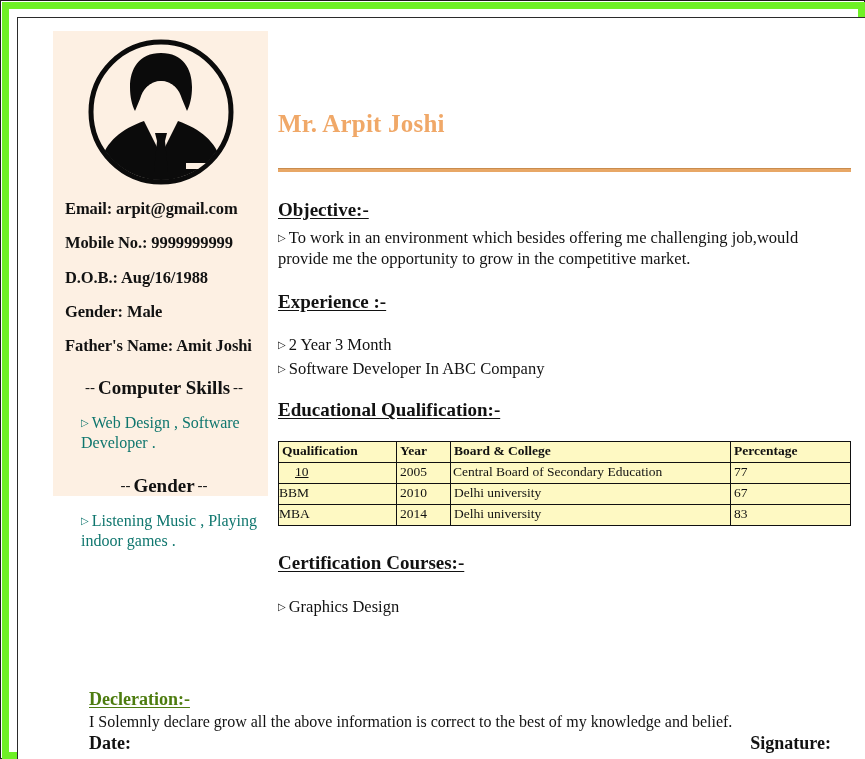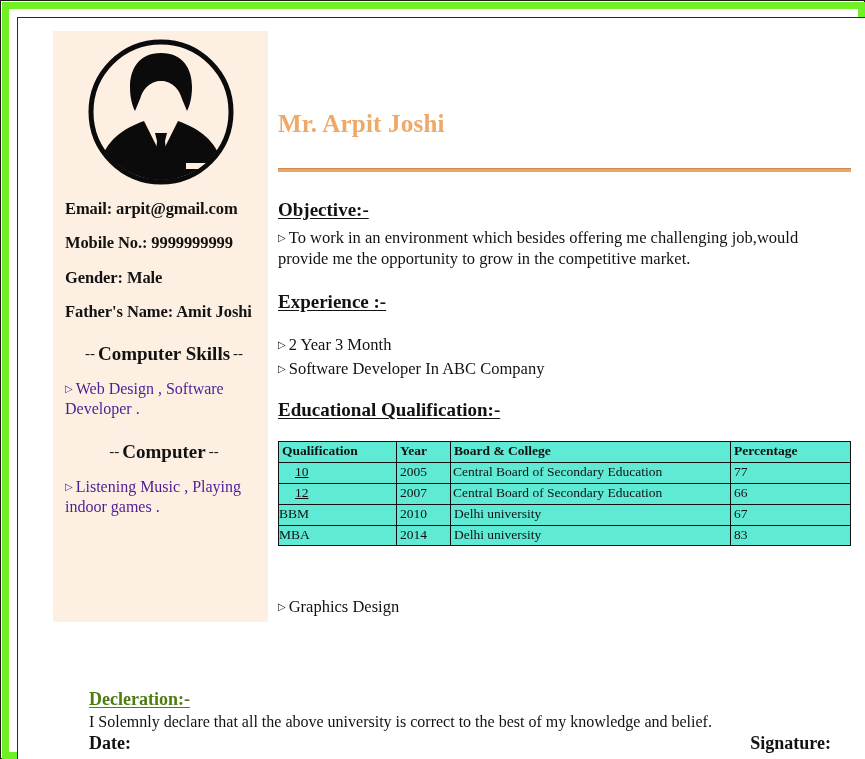--- a/index.html
+++ b/index.html
@@ -47,21 +47,21 @@
     height: 741px;
     background: #ffffff;
   }
 
   
   #sidebar {
     position: absolute;
     left: 26px;
     top: 4px;
     width: 215px;
-    height: 591px;
+    height: 465px;
     background: #fdf0e3;
     box-sizing: border-box;
   }
   #avatar-wrap {
     position: absolute;
     left: 50%;
     transform: translateX(-50%);
     top: 6px;
   }
   .avatar-svg {
@@ -95,23 +95,24 @@
     font-weight: normal;
     vertical-align: 2px;
   }
   .side-heading .hd-text {
     font-size: 19px;
     font-weight: bold;
     padding: 0 3px;
   }
   .side-bullet {
     font-size: 16px;
-    color: #4c1d95;
+    color: #0f766e;
     line-height: 1.25;
     margin-bottom: 3px;
+    margin-left: 16px;
   }
   .tri {
     font-size: 10px;
     vertical-align: 2px;
     padding-right: 3px;
   }
 
   
   #main {
     position: absolute;
@@ -163,21 +164,21 @@
   #certification-item-0  { left: 1px; top: 569px; }
 
   
   #education-table {
     position: absolute;
     left: 1px;
     top: 414px;
     width: 572px;
     border-collapse: collapse;
     table-layout: fixed;
-    background: #5eead4;
+    background: #fef9c3;
   }
   #education-table th,
   #education-table td {
     border: 1px solid #111111;
     font-size: 13.5px;
     color: #121212;
     padding: 1px 3px 2px 3px;
     text-align: left;
     line-height: 1.25;
     overflow: hidden;
@@ -255,32 +256,33 @@
                 <path d="M58 85 L 73 110 L 88 85 L 82 82 L 73 96 L 64 82 Z" fill="#fdf0e3"></path>
                 <path d="M67 96 L 79 96 L 77 104 L 80 134 L 73 141 L 66 134 L 69 104 Z" fill="#0b0b0b"></path>
                 <rect x="98" y="126" width="24" height="6" fill="#fdf0e3"></rect>
               </g>
             </svg>
           </div>
 
           <div id="sidebar-fields">
             <div class="side-field">Email: arpit@gmail.com</div>
             <div class="side-field">Mobile No.: 9999999999</div>
+            <div class="side-field">D.O.B.: Aug/16/1988</div>
             <div class="side-field">Gender: Male</div>
             <div class="side-field">Father's Name: Amit Joshi</div>
 
             <div class="side-heading">
               <span class="hd-dash">--</span><span class="hd-text">Computer Skills</span><span class="hd-dash">--</span>
             </div>
             <div class="side-bullet">
               <span class="tri">▷</span><span>Web Design , Software Developer .</span>
             </div>
 
             <div class="side-heading">
-              <span class="hd-dash">--</span><span class="hd-text">Computer</span><span class="hd-dash">--</span>
+              <span class="hd-dash">--</span><span class="hd-text">Gender</span><span class="hd-dash">--</span>
             </div>
             <div class="side-bullet">
               <span class="tri">▷</span><span>Listening Music , Playing indoor games .</span>
             </div>
           </div>
         </div>
 
         <div id="main">
 
           <div id="candidate-name">Mr. Arpit Joshi</div>
@@ -317,48 +319,43 @@
               </tr>
             </thead>
             <tbody>
               <tr>
                 <td class="qual-cell">10</td>
                 <td>2005</td>
                 <td class="board-indent">Central Board of Secondary Education</td>
                 <td>77</td>
               </tr>
               <tr>
-                <td class="qual-cell">12</td>
-                <td>2007</td>
-                <td class="board-indent">Central Board of Secondary Education</td>
-                <td>66</td>
-              </tr>
-              <tr>
                 <td class="qual-plain">BBM</td>
                 <td>2010</td>
                 <td>Delhi university</td>
                 <td>67</td>
               </tr>
               <tr>
                 <td class="qual-plain">MBA</td>
                 <td>2014</td>
                 <td>Delhi university</td>
                 <td>83</td>
               </tr>
             </tbody>
           </table>
 
+          <div id="certification-heading" class="sec-heading">Certification Courses:-</div>
           <div id="certification-item-0" class="main-bullet">
             <span class="tri">▷</span><span>Graphics Design</span>
           </div>
         </div>
 
         <div id="declaration">
           <div id="declaration-heading">Decleration:-</div>
-          <div id="declaration-text">I Solemnly declare that all the above university is correct to the best of my knowledge and belief.</div>
+          <div id="declaration-text">I Solemnly declare grow all the above information is correct to the best of my knowledge and belief.</div>
           <div id="declaration-footer-row">
             <span>Date:</span>
             <span>Signature:</span>
           </div>
         </div>
 
       </div>
     </div>
   </div>
 </div>

